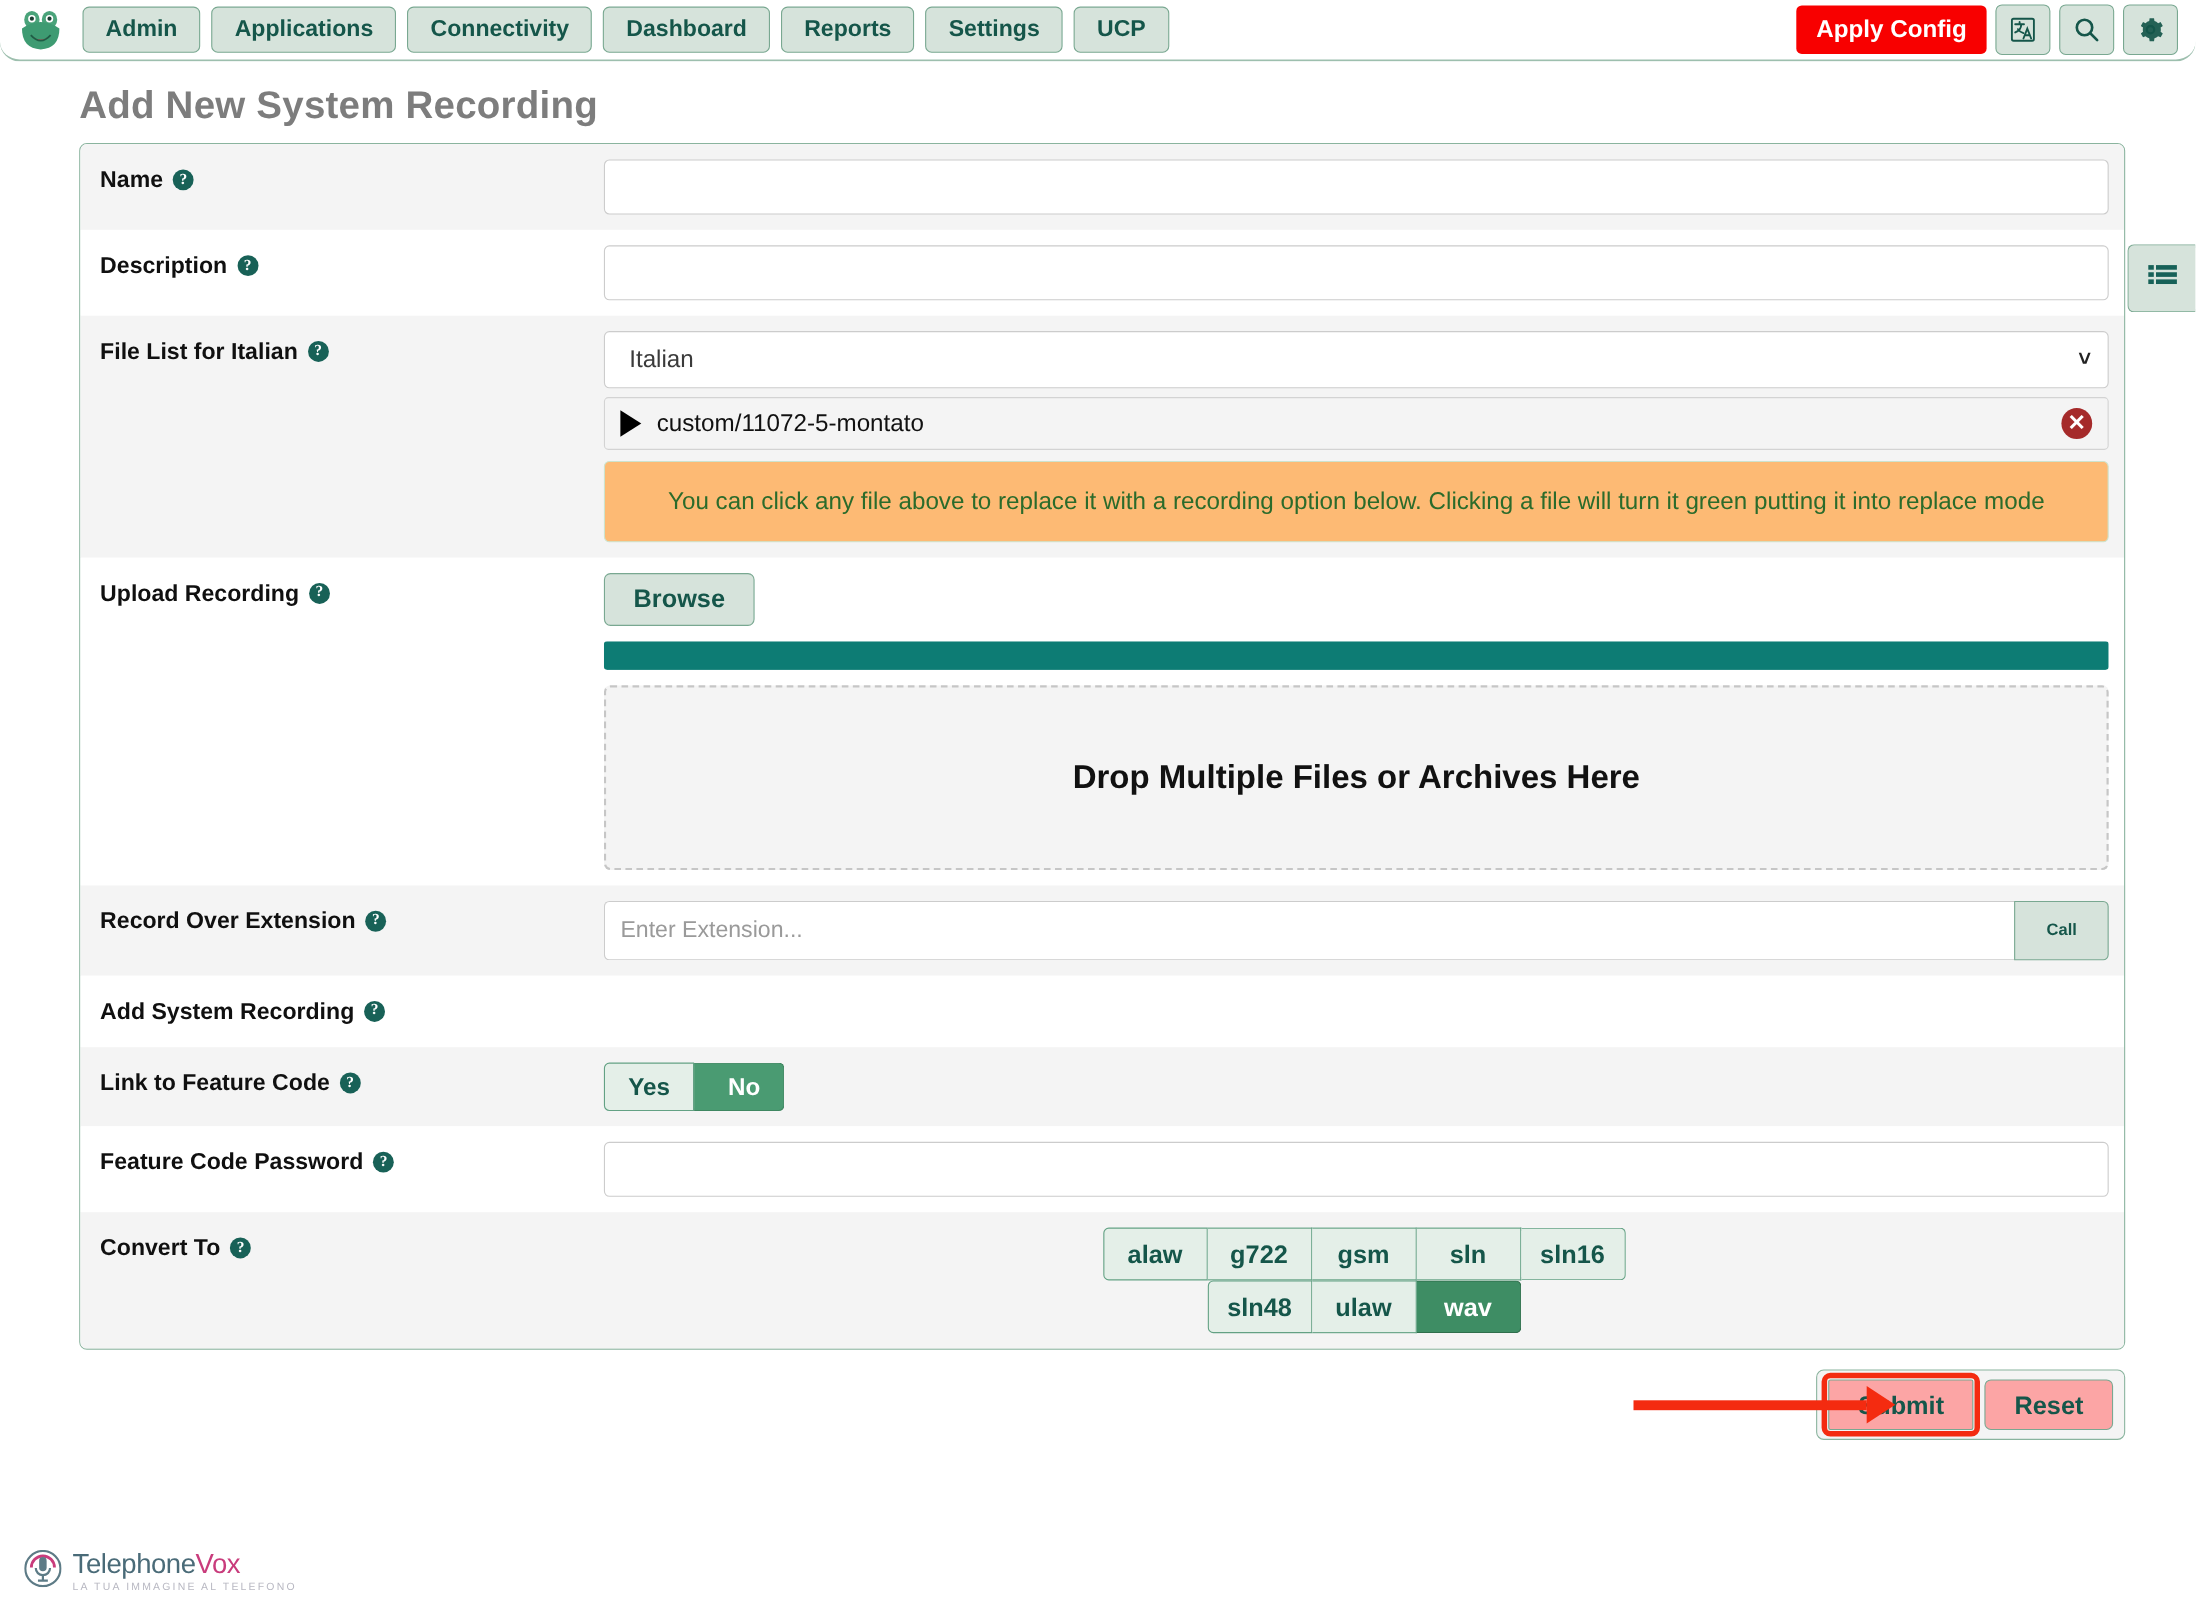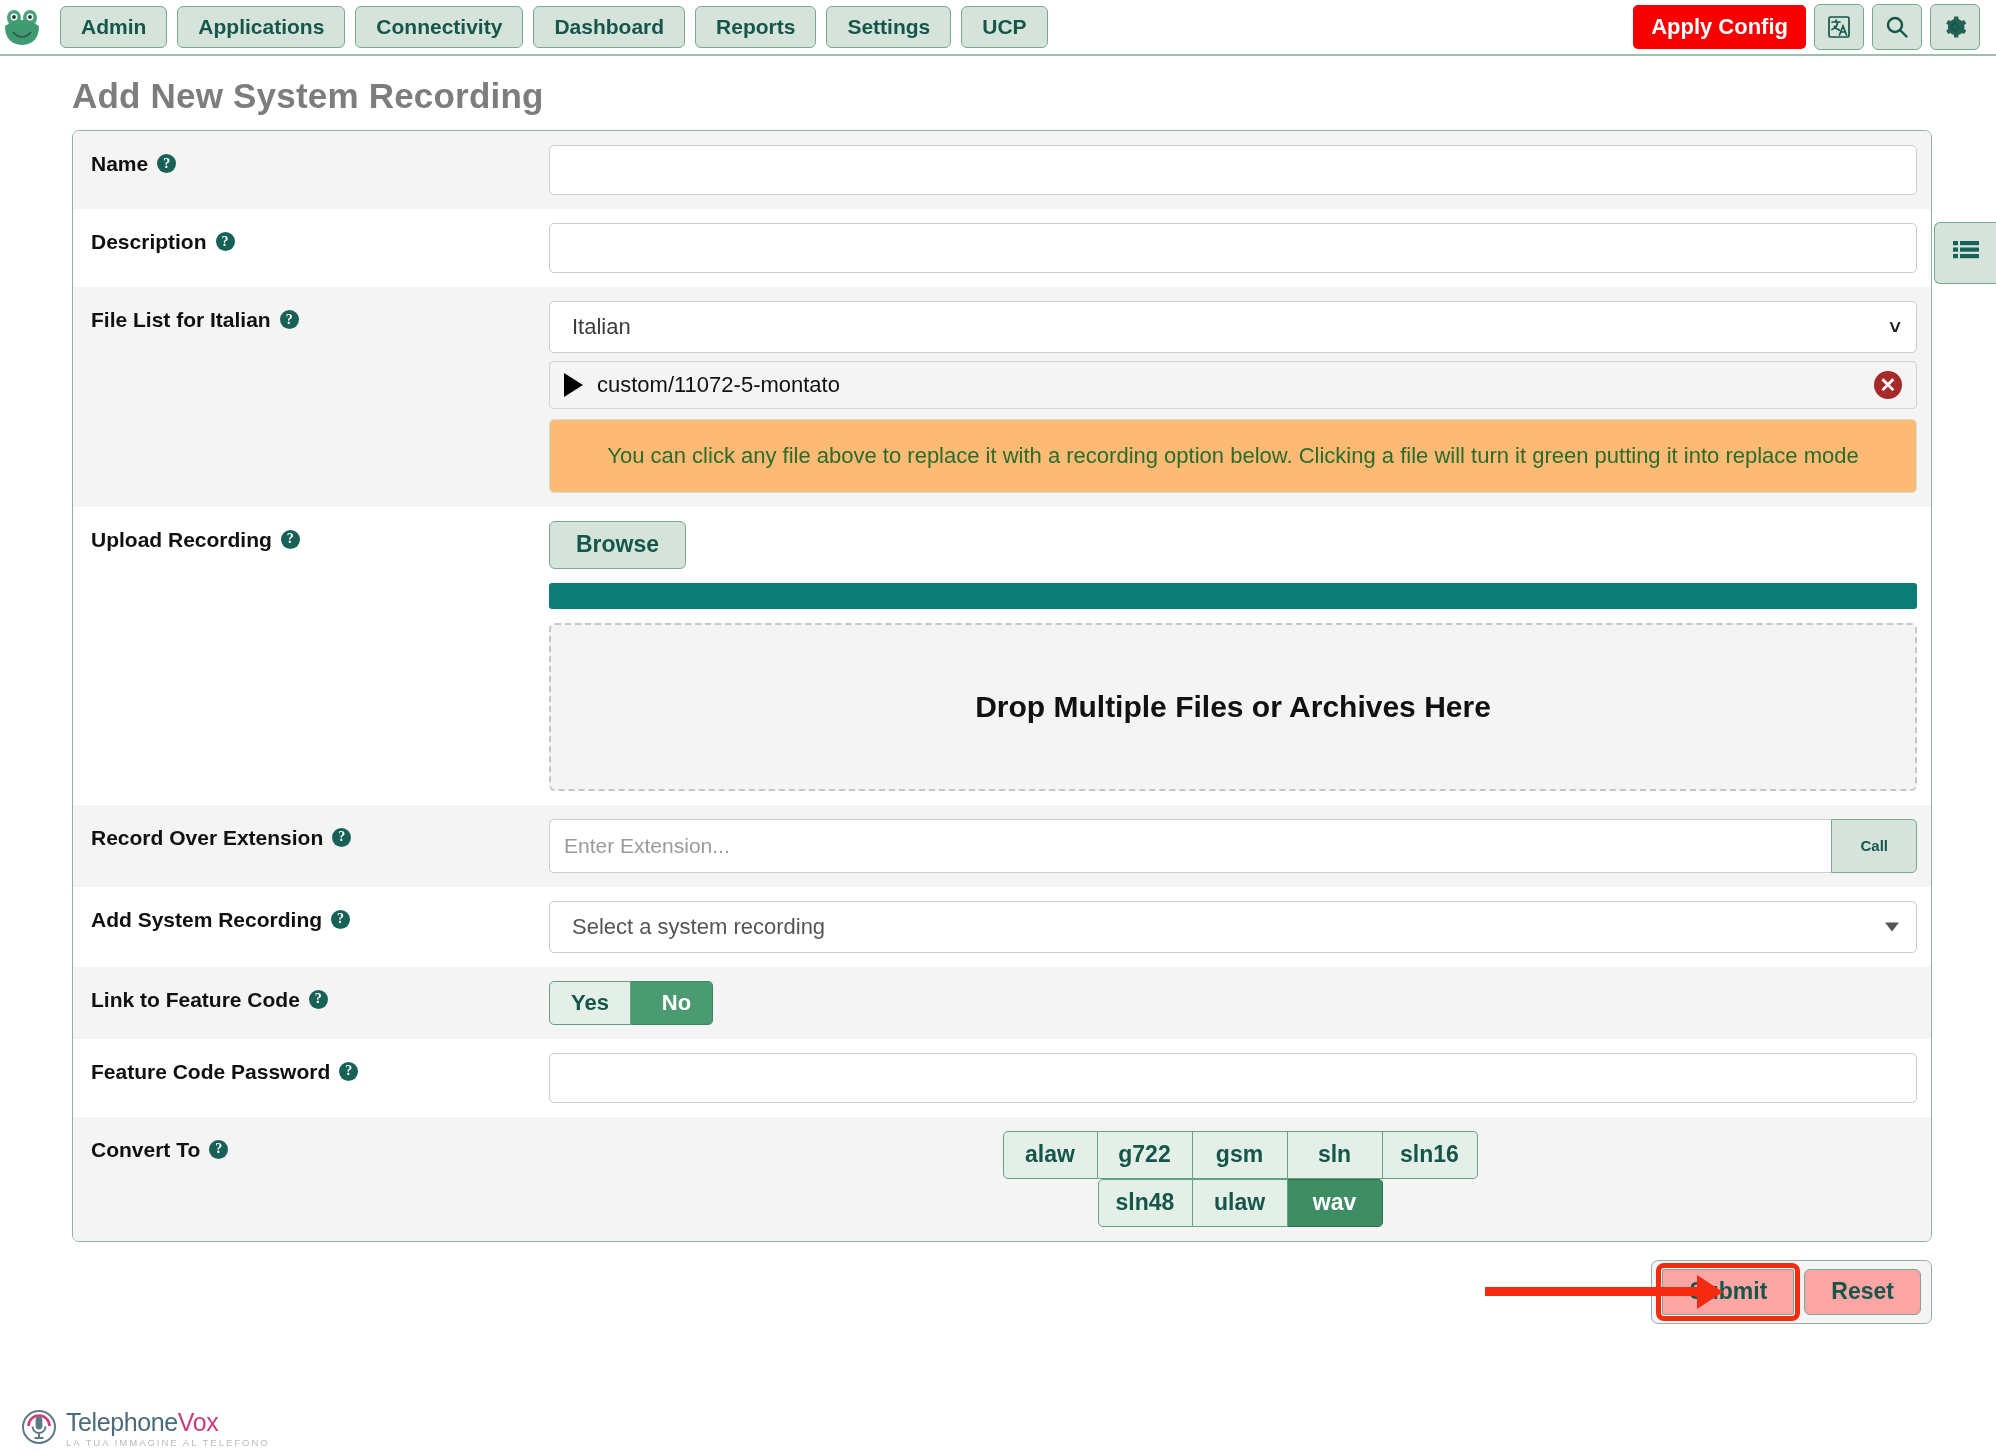--- a/index.html
+++ b/index.html
@@ -12,24 +12,25 @@
     color: #222;
     overflow: hidden;
     position: relative;
   }
 
   
   .topnav {
     height: 56px;
     display: flex;
     align-items: center;
-    padding: 0 16px 0 0;
+    padding: 0 16px 0 15px;
     background: #ffffff;
     border-bottom: 2px solid #9dbfae;
     position: relative;
+    border-radius: 18px;
   }
   .brand-logo {
     width: 44px; height: 44px;
     margin-right: 16px;
     flex: 0 0 auto;
     display: flex; align-items: center; justify-content: center;
   }
   .nav-btn {
     height: 42px;
     padding: 0 20px;
@@ -586,26 +587,20 @@
         <input class="txt-input" type="text" value="" placeholder="Enter Extension..." style="">
         <div class="call-btn">Call</div>
       </div>
     </div>
   </div>
 
   <div class="frow even">
     <div class="flabel">
       <span>Add System Recording</span>
       <span class="help-icon">?</span>
-    </div>
-    <div class="fctrl">
-      <div class="sel-wrap">
-        <div class="sel-box placeholder-style">Select a system recording</div>
-        <span class="caret-small"></span>
-      </div>
     </div>
   </div>
 
   <div class="frow odd">
     <div class="flabel">
       <span>Link to Feature Code</span>
       <span class="help-icon">?</span>
     </div>
     <div class="fctrl">
       <div class="toggle-group">

